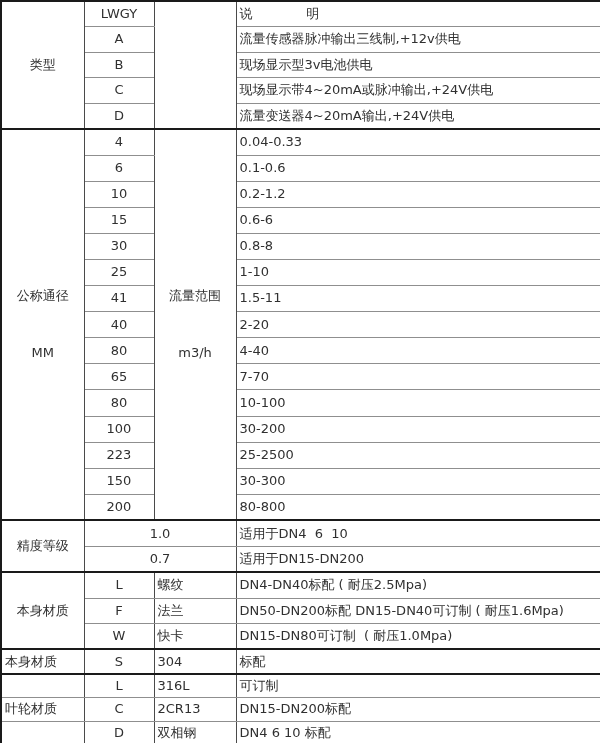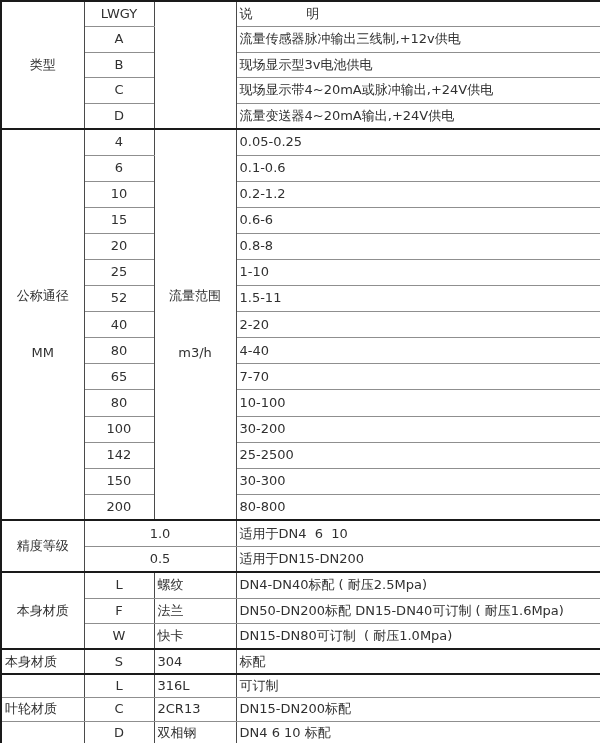--- a/index.html
+++ b/index.html
@@ -78,44 +78,44 @@
   <tr class="s2 st">
     <td class="c two-line" rowspan="15">
       <div>公称通径</div>
       <div>MM</div>
     </td>
     <td class="c">4</td>
     <td class="c two-line" rowspan="15">
       <div>流量范围</div>
       <div>m3/h</div>
     </td>
-    <td class="l">0.05-0.25</td>
+    <td class="l">0.04-0.33</td>
   </tr>
   <tr class="s2">
     <td class="c">6</td>
     <td class="l">0.1-0.6</td>
   </tr>
   <tr class="s2">
     <td class="c">10</td>
     <td class="l">0.2-1.2</td>
   </tr>
   <tr class="s2">
     <td class="c">15</td>
     <td class="l">0.6-6</td>
   </tr>
   <tr class="s2">
-    <td class="c">20</td>
+    <td class="c">30</td>
     <td class="l">0.8-8</td>
   </tr>
   <tr class="s2">
     <td class="c">25</td>
     <td class="l">1-10</td>
   </tr>
   <tr class="s2">
-    <td class="c">52</td>
+    <td class="c">41</td>
     <td class="l">1.5-11</td>
   </tr>
   <tr class="s2">
     <td class="c">40</td>
     <td class="l">2-20</td>
   </tr>
   <tr class="s2">
     <td class="c">80</td>
     <td class="l">4-40</td>
   </tr>
@@ -125,39 +125,39 @@
   </tr>
   <tr class="s2">
     <td class="c">80</td>
     <td class="l">10-100</td>
   </tr>
   <tr class="s2">
     <td class="c">100</td>
     <td class="l">30-200</td>
   </tr>
   <tr class="s2">
-    <td class="c">142</td>
+    <td class="c">223</td>
     <td class="l">25-2500</td>
   </tr>
   <tr class="s2">
     <td class="c">150</td>
     <td class="l">30-300</td>
   </tr>
   <tr class="s2">
     <td class="c">200</td>
     <td class="l">80-800</td>
   </tr>
 
   <tr class="s3 st">
     <td class="c" rowspan="2">精度等级</td>
     <td class="c" colspan="2">1.0</td>
     <td class="l">适用于DN4  6  10</td>
   </tr>
   <tr class="s3">
-    <td class="c" colspan="2">0.5</td>
+    <td class="c" colspan="2">0.7</td>
     <td class="l">适用于DN15-DN200</td>
   </tr>
 
   <tr class="s4 st">
     <td class="c" rowspan="3">本身材质</td>
     <td class="c">L</td>
     <td class="l">螺纹</td>
     <td class="l">DN4-DN40标配 ( 耐压2.5Mpa)</td>
   </tr>
   <tr class="s4">

